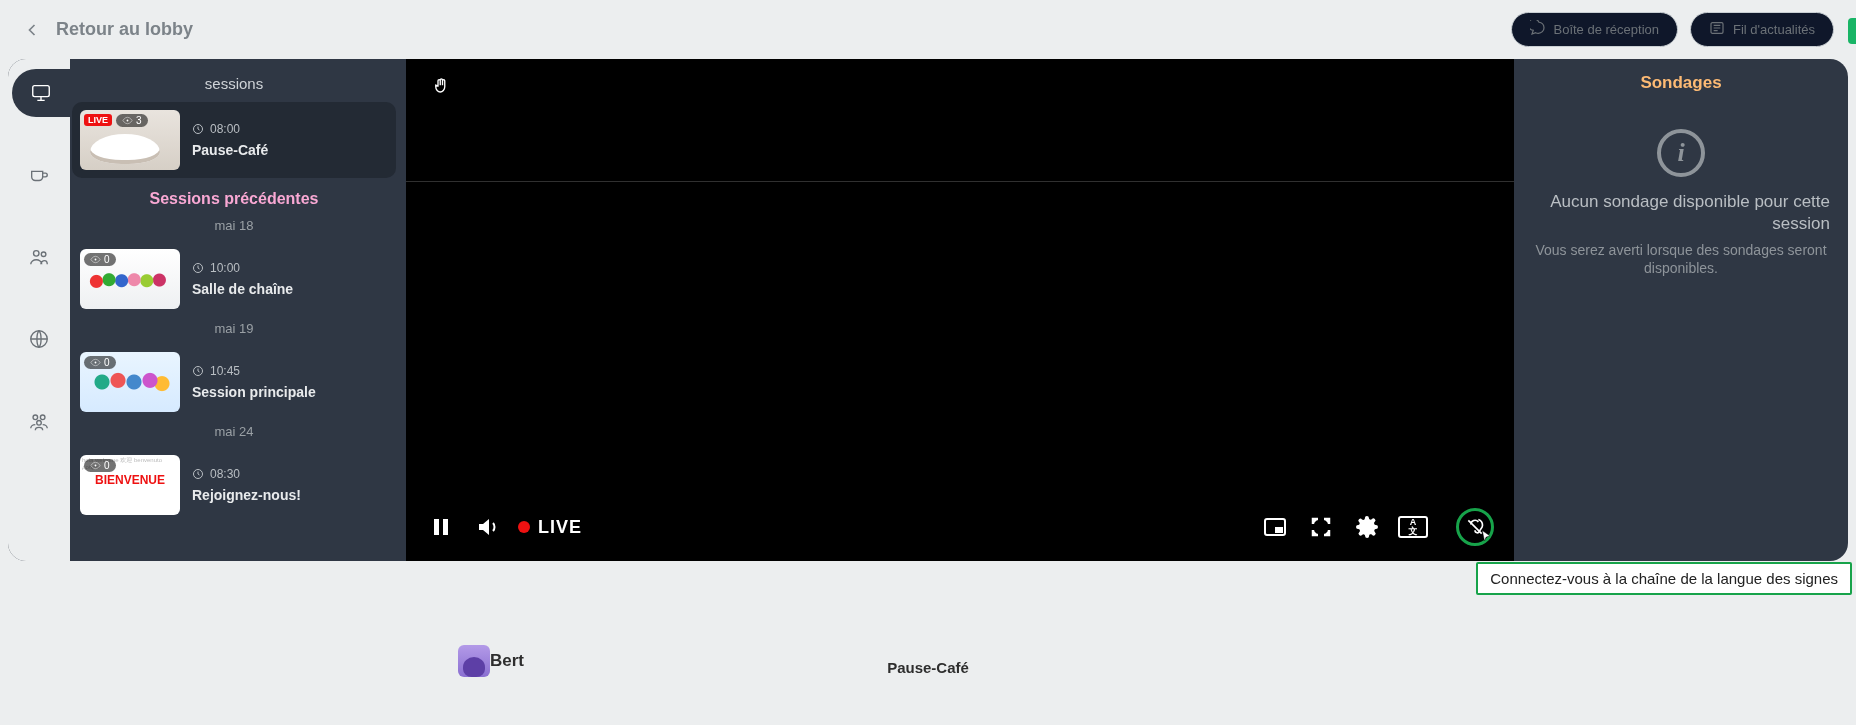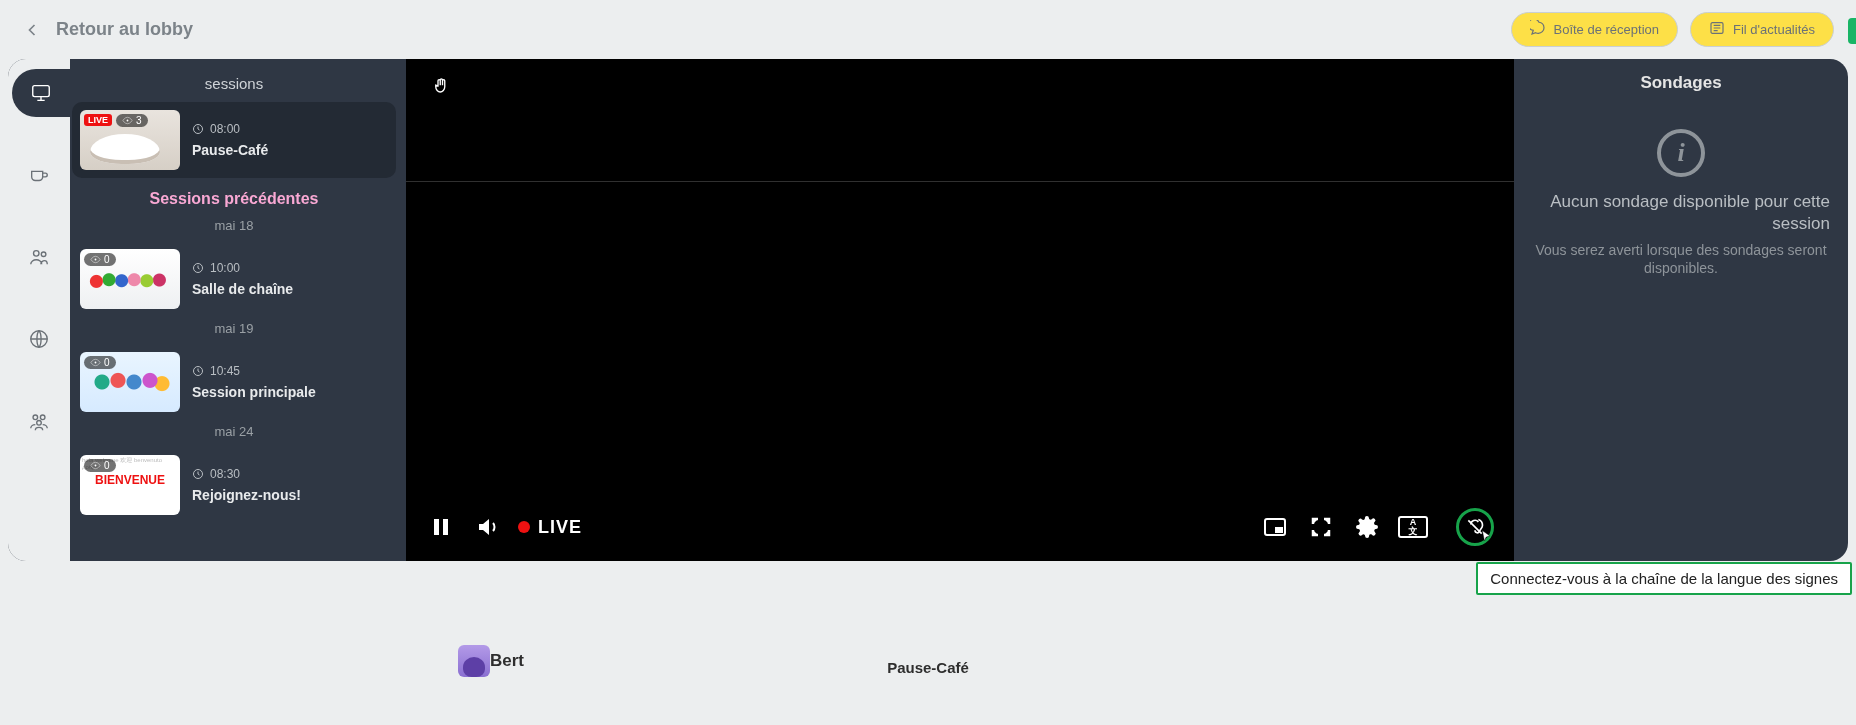--- a/index.html
+++ b/index.html
@@ -6,21 +6,21 @@
   html, body { width: 100%; height: 100%; font-family: "Segoe UI", "Helvetica Neue", Arial, sans-serif; background:#eceeef; color:#2e2e2e; }
   body { overflow:hidden; }
 
   
   .topbar { height:59px; display:flex; align-items:center; padding:0 22px; }
   .back-wrap { display:flex; align-items:center; gap:14px; color:#7c8389; }
   .back-wrap .arrow { width:20px; height:20px; display:flex; align-items:center; justify-content:center; }
   .back-wrap .arrow svg{stroke:#7c8389;}
   .back-wrap .lbl { font-size:18px; font-weight:600; color:#7c8389;}
   .topbar-spacer { flex:1; }
-  .pill-btn { border:1px solid #c9cfd3; border-radius:25px; padding:7px 18px; background:#fde047; color:#6b7177; font-size:13px; display:flex; align-items:center; gap:8px; margin-left:12px; cursor:pointer;}
+  .pill-btn { border:1px solid #c9cfd3; border-radius:25px; padding:7px 18px; background:#0f172a; color:#6b7177; font-size:13px; display:flex; align-items:center; gap:8px; margin-left:12px; cursor:pointer;}
   .pill-btn svg { stroke:#6b7177; }
   .side-green { position:absolute; right:0; top:18px; width:8px; height:26px; background:#19b566; border-radius:4px 0 0 4px;}
 
   
   .app { position:relative; height:calc(100% - 59px); padding:0 8px;}
   .panel { background:#2f3744; border-radius:18px; height:502px; width: calc(100% - 0px); margin-left:0; display:flex; overflow:hidden; position:relative;}
   .left-rail { width:62px; background:#eceeef; display:flex; flex-direction:column; align-items:center; padding-top:10px; gap:34px; border-radius:0;}
   .rail-icon { width:48px; height:48px; display:flex; align-items:center; justify-content:center; color:#6b7177; cursor:pointer; }
   .rail-icon.active { background:#2f3744; color:#fff; border-radius:24px 0 0 24px; width:58px; margin-left:4px; position:relative; }
   .rail-icon svg { width:22px; height:22px; stroke:#6b7177; fill:none; stroke-width:1.5;}
@@ -76,21 +76,21 @@
   .live-dot{width:12px;height:12px;background:#e11;border-radius:50%;}
   .ctrl-spacer{flex:1;}
   .langbox{width:30px;height:22px;border:2px solid #fff;border-radius:3px;font-size:9px;line-height:9px;display:flex;flex-direction:column;align-items:center;justify-content:center;font-weight:700;}
   .sign-btn{width:38px;height:38px;border:3px solid #17a34a;border-radius:50%;display:flex;align-items:center;justify-content:center;margin-left:12px;position:relative;}
   .sign-btn svg{width:20px;height:20px;fill:#fff;}
   .cursor-ptr{position:absolute;right:-4px;bottom:-8px;}
   .cursor-ptr svg{width:18px;height:18px;fill:#fff;stroke:#000;stroke-width:0.6;}
 
   
   .right { width:334px; color:#cfd3d7; padding:14px 18px; display:flex; flex-direction:column; align-items:center;}
-  .right-title { font-size:17px; font-weight:600; color:#e5e5e5; margin-bottom:36px;}
+  .right-title { font-size:17px; font-weight:600; color:#fdba74; margin-bottom:36px;}
   .info-circle{width:48px;height:48px;border:4px solid #8e949a;border-radius:50%;display:flex;align-items:center;justify-content:center;margin-bottom:14px;}
   .info-circle span{font-family:Georgia,serif;font-weight:700;font-size:26px;color:#8e949a;font-style:italic;}
   .no-poll{font-size:17px;text-align:right;color:#b9bec3;line-height:1.3;}
   .no-poll-sub{font-size:14px;text-align:center;color:#8e949a;margin-top:6px;line-height:1.3;}
 
   
   .tooltip { position:absolute; background:#fff; border:2px solid #17a34a; color:#222; font-size:15px; padding:6px 12px; border-radius:2px; white-space:nowrap;}
   
   .bottom-row { position:absolute; left:8px; right:8px; top:572px; height:60px; display:flex; align-items:center; }
   .avatar { width:32px; height:32px; border-radius:6px; background:linear-gradient(#b39ae8,#8a6fd1); margin-left: 450px; display:flex;align-items:flex-end;justify-content:center;overflow:hidden;}

